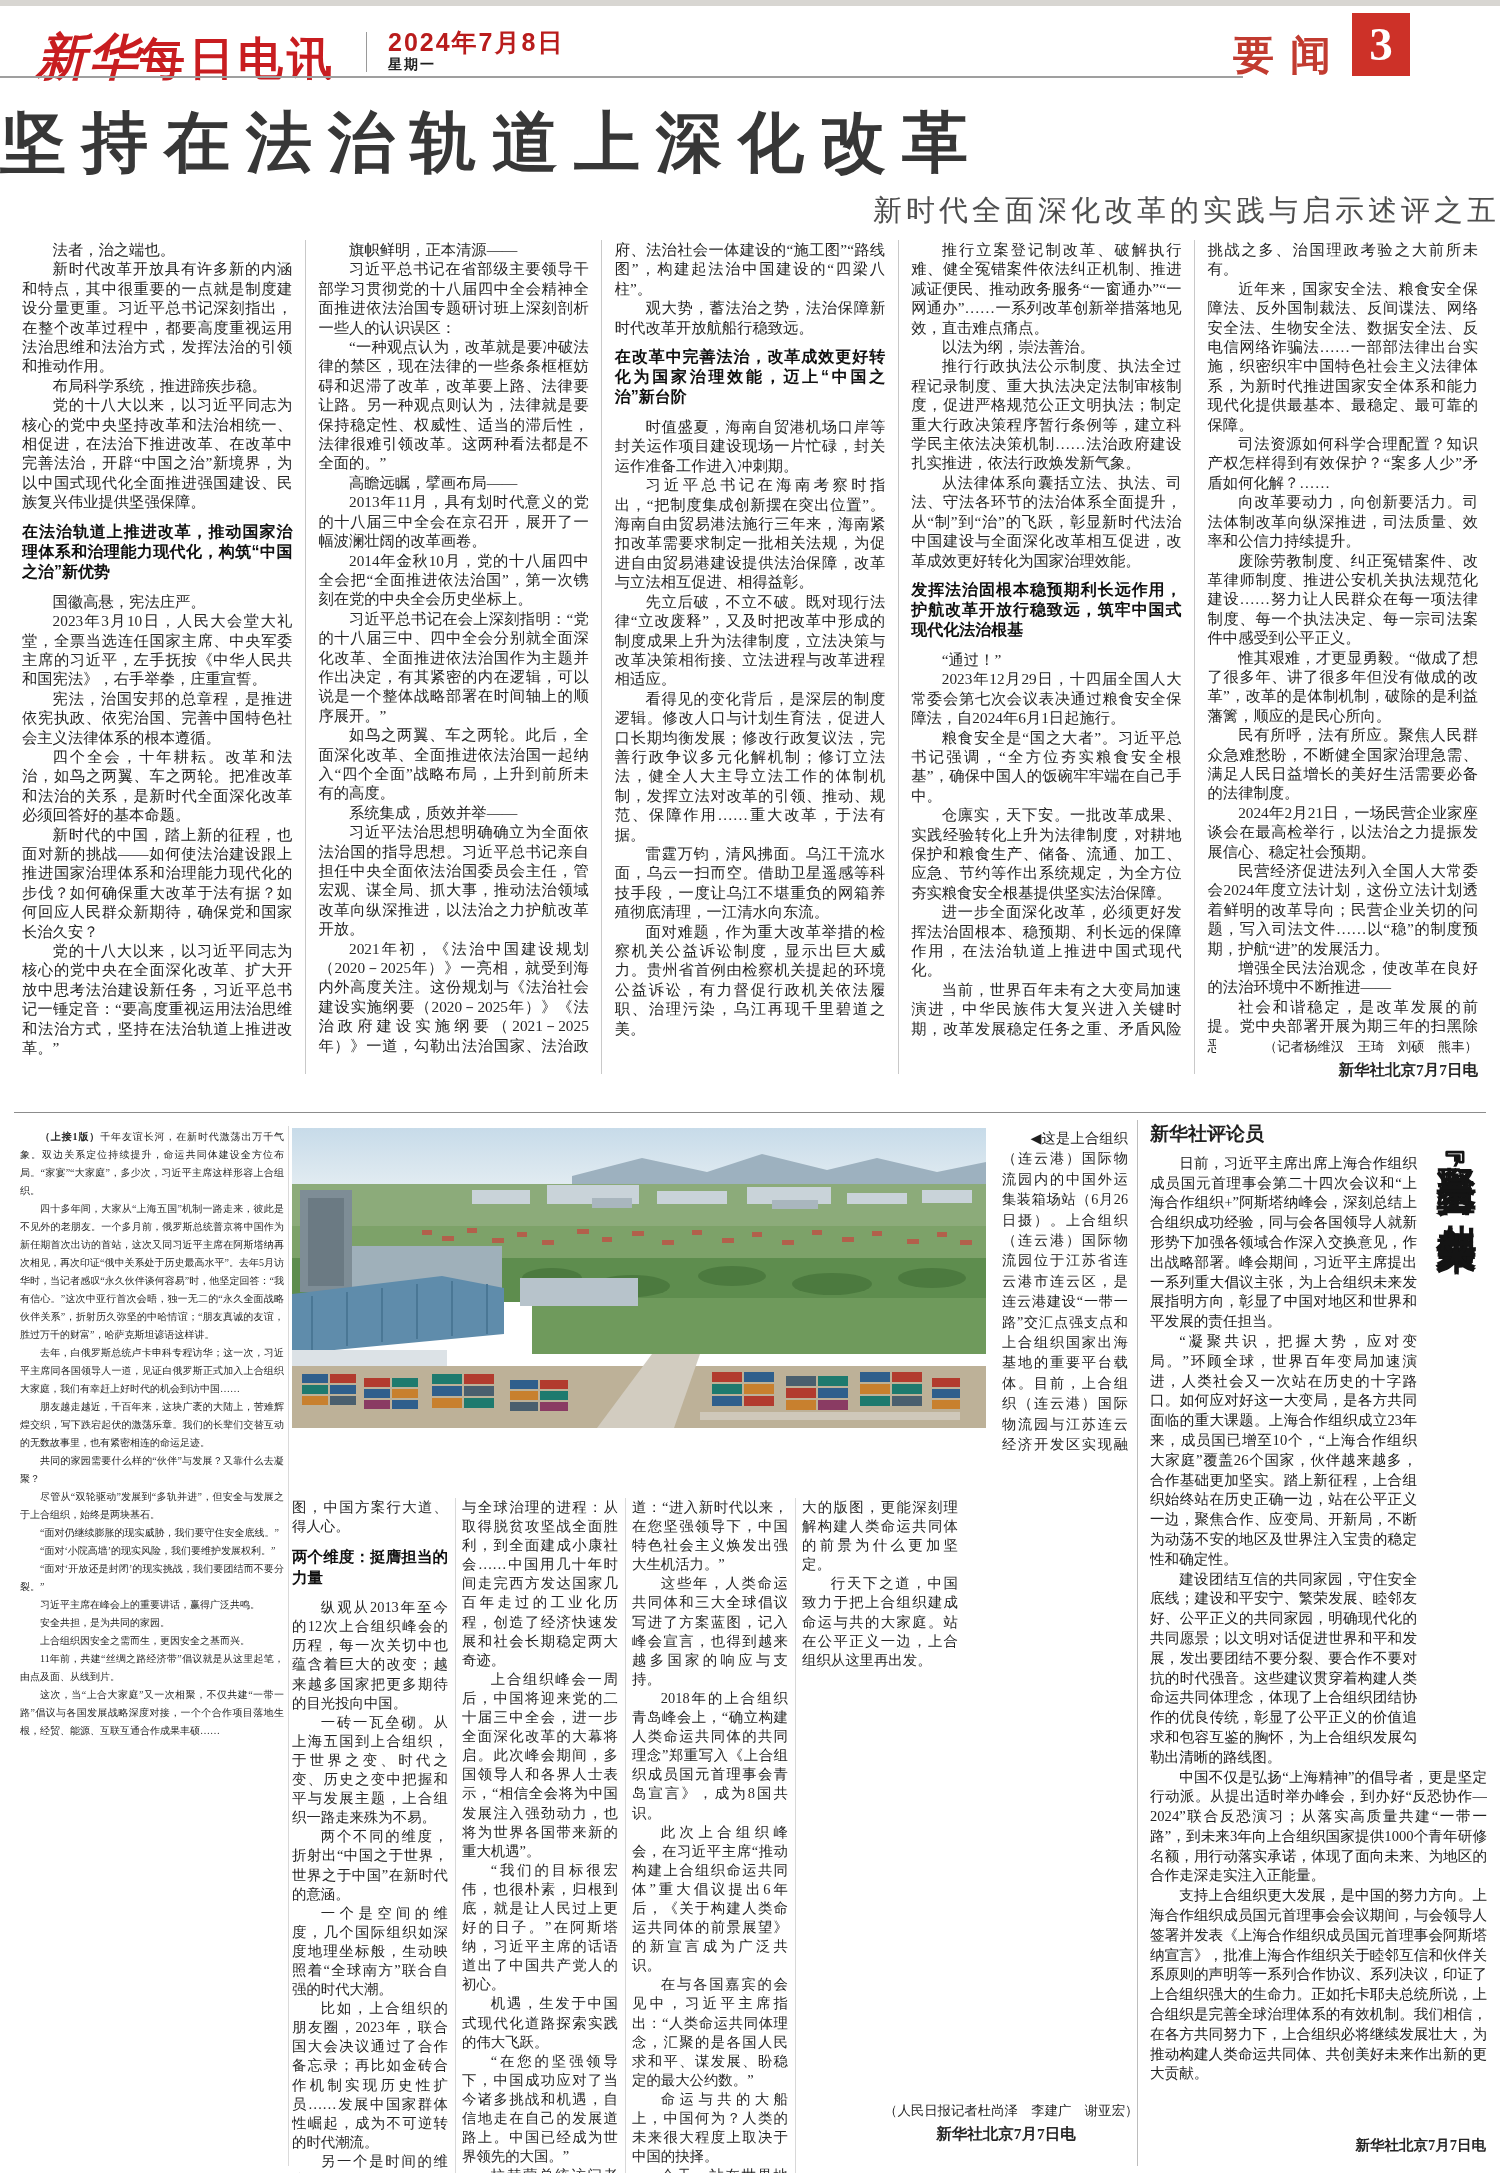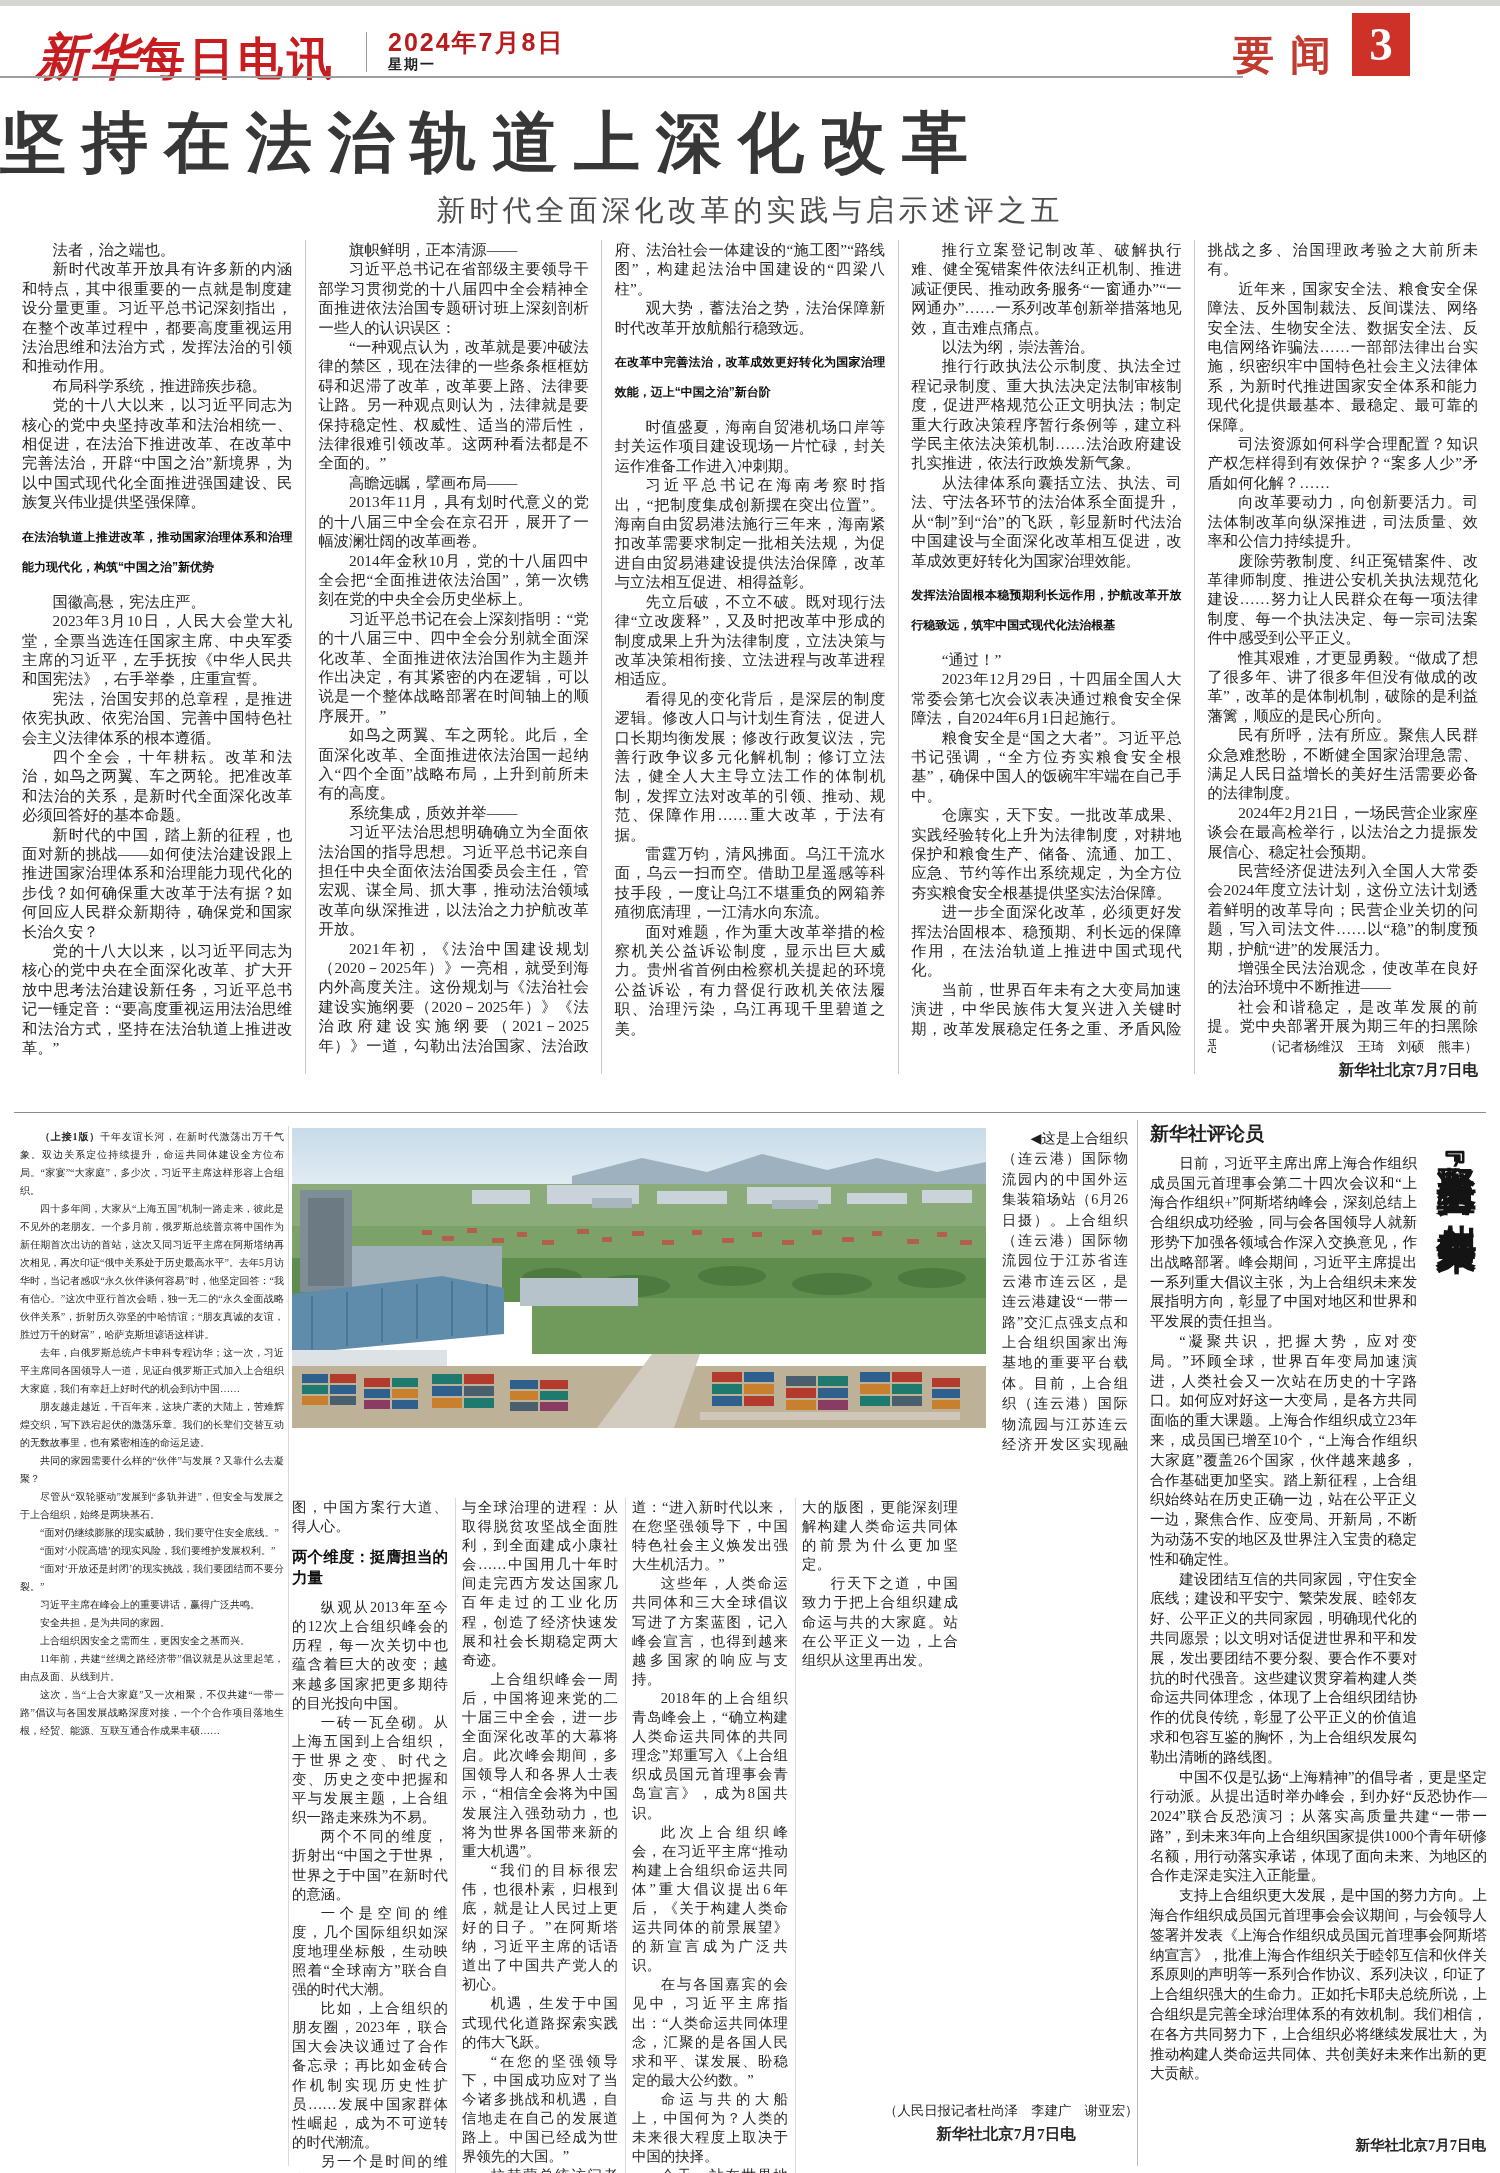--- a/index.html
+++ b/index.html
@@ -15,30 +15,30 @@
   .mast-div{left:366px;top:32px;width:1px;height:40px;background:#9a9a9a;}
   .date{left:388px;top:26px;font-size:25px;font-weight:bold;color:#b91c1c;letter-spacing:2px;}
   .weekday{left:388px;top:56px;font-size:14px;font-weight:bold;color:#1c1c1c;letter-spacing:2px;}
   .section{left:1233px;top:28px;font-size:41px;font-weight:bold;color:#c23b30;letter-spacing:16px;}
   .pagebox{left:1352px;top:13px;width:58px;height:63px;background:#cd3128;color:#fff;
            font-size:47px;font-weight:bold;text-align:center;line-height:63px;}
   .mast-rule{left:0;top:76px;width:1243px;height:2px;background:#9f9f9f;}
   
   .headline{left:0;top:98px;width:1500px;text-align:left;font-size:66px;font-weight:bold;
             color:#373737;letter-spacing:16px;white-space:nowrap;}
-  .subhead-line{left:0;top:191px;width:1500px;text-align:center;font-size:29px;color:#4e4e4e;
+  .subhead-line{left:0;top:191px;width:1500px;text-align:right;font-size:29px;color:#4e4e4e;
             letter-spacing:4px;font-family:"Liberation Sans","DejaVu Sans",sans-serif;}
   
   .leadflow{left:22px;top:240px;width:1456px;height:834px;column-count:5;column-gap:26px;
             column-fill:auto;column-rule:1px solid #c9c9c9;overflow:hidden;
             font-size:15.3px;line-height:19.4px;text-align:justify;}
   .flow-p{margin:0;text-indent:2em;}
   .flow-p.no-indent{text-indent:0;}
   .flow-h{font-family:"Liberation Sans","DejaVu Sans",sans-serif;font-weight:bold;
-          font-size:12px;line-height:30px;margin:10px 0;color:#101010;text-indent:0;}
+          font-size:16px;line-height:20px;margin:10px 0;color:#101010;text-indent:0;}
   .endblock{background:#fff;z-index:3;}
   .byl{font-size:13.4px;text-align:right;white-space:nowrap;margin:0;}
   .dat{font-size:15.5px;font-weight:bold;text-align:right;margin:4px 0 0;}
   .lead-end{left:1216px;top:1034px;width:262px;padding-top:4px;}
   .divider2{left:14px;top:1112px;width:1472px;height:1px;background:#8c8c8c;}
   
   .vr-a{left:288px;top:1126px;width:1px;height:1040px;background:#dadada;}
   .colA{left:20px;top:1128px;width:264px;height:1036px;overflow:hidden;
         font-size:10px;line-height:18px;text-align:justify;}
   .photo{left:292px;top:1128px;width:694px;height:300px;}

